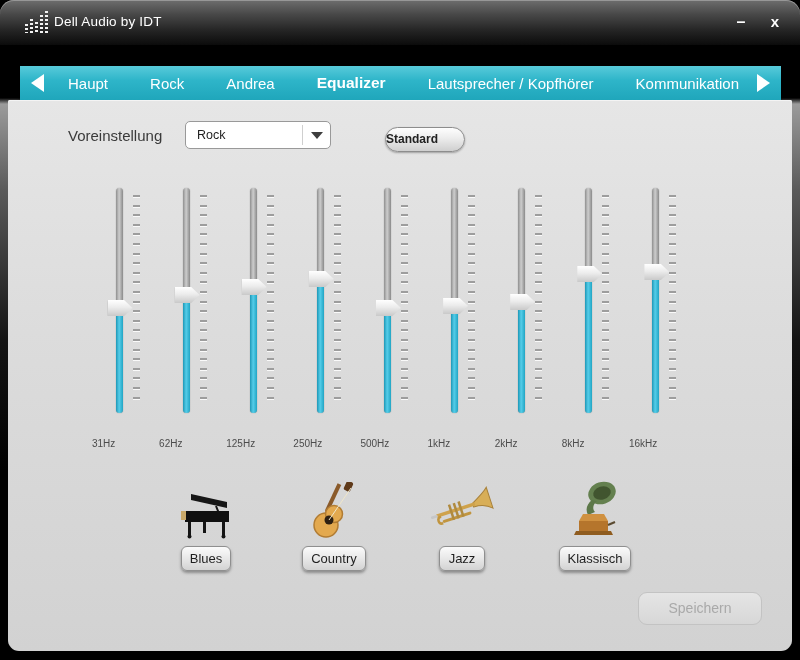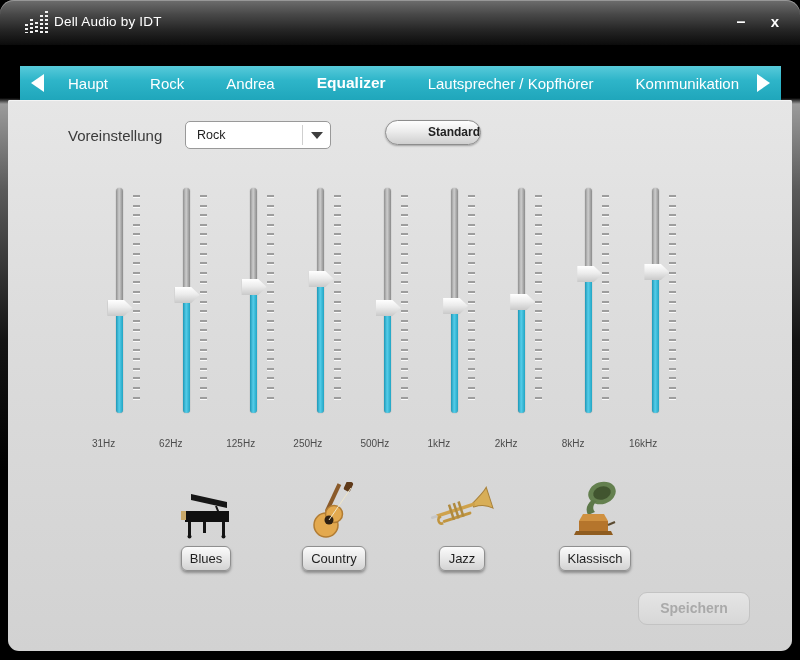--- a/index.html
+++ b/index.html
@@ -34,24 +34,24 @@
   .content{position:absolute;left:8px;top:100px;width:784px;height:551px;
     background:linear-gradient(180deg,#e6e6e6 0%,#dcdcdc 42%,#d2d2d2 100%);
     border-radius:2px 2px 11px 11px;box-shadow:inset 0 1px 0 #f4f4f4;}
   .preset-label{position:absolute;left:60px;top:27px;font-size:15px;color:#3a3a3a;}
   .dropdown{position:absolute;left:177px;top:21px;width:146px;height:28px;box-sizing:border-box;
     background:#fff;border:1px solid #999;border-radius:5px;cursor:default;}
   .dropdown .value{position:absolute;left:11px;top:6px;font-size:12.5px;color:#1f1f1f;}
   .dd-sep{position:absolute;right:27px;top:3px;bottom:3px;width:1px;background:#cfcfcf;}
   .dd-arrow{position:absolute;right:7px;top:10px;width:0;height:0;
     border-left:6px solid transparent;border-right:6px solid transparent;border-top:7px solid #3e3e3e;}
-  .std-btn{position:absolute;left:377px;top:20px;width:96px;height:25px;box-sizing:border-box;
+  .std-btn{position:absolute;left:377px;top:27px;width:80px;height:25px;box-sizing:border-box;
     border:1px solid #8d8d8d;border-radius:13px;
     background:linear-gradient(180deg,#fefefe 0%,#ececec 45%,#cfcfcf 100%);
-    font-size:12px;font-weight:bold;color:#222;text-align:right;line-height:23px;
+    font-size:12px;font-weight:bold;color:#222;text-align:left;line-height:23px;
     box-shadow:0 1px 2px rgba(0,0,0,.3);cursor:default;}
   
   #eq-sliders{position:absolute;left:84px;top:88px;width:604px;height:280px;display:flex;}
   .eq-col{flex:1;position:relative;}
   .track{position:absolute;left:calc(50% - 10px);top:0;width:7px;height:225px;border-radius:4px;
     background:linear-gradient(90deg,#8f8f8f,#cdcdcd 45%,#8a8a8a);box-shadow:0 0 1px #777;}
   .fill{position:absolute;left:calc(50% - 10px);width:7px;border-radius:4px;
     background:linear-gradient(90deg,#1d97b6,#55cde9 45%,#21a5c4);}
   .ticks{position:absolute;left:calc(50% + 7px);top:7px;width:7px;height:211px;
     background:repeating-linear-gradient(180deg,#9d9d9d 0 2px,#fafafa 2px 3px,rgba(0,0,0,0) 3px 9.6px);}
@@ -60,24 +60,24 @@
     clip-path:polygon(0 0,66% 0,100% 50%,66% 100%,0 100%);
     filter:drop-shadow(0 0 .6px #6a6a6a) drop-shadow(0 1px 1px rgba(0,0,0,.4));}
   .band-label{position:absolute;top:250px;width:100%;text-align:left;font-size:10px;color:#4b4b4b;}
   
   .genre{position:absolute;top:378px;width:130px;text-align:center;}
   .genre .icon-box{height:64px;display:flex;align-items:flex-end;justify-content:center;}
   .genre-btn{display:inline-block;margin-top:4px;min-width:46px;padding:4px 8px;box-sizing:border-box;
     border:1px solid #8f8f8f;border-radius:6px;
     background:linear-gradient(180deg,#fbfbfb 0%,#e8e8e8 50%,#d3d3d3 100%);
     font-size:13px;color:#1f1f1f;box-shadow:0 2px 3px rgba(0,0,0,.35);cursor:default;}
-  .save-btn{position:absolute;left:630px;top:492px;width:112px;height:33px;box-sizing:border-box;
+  .save-btn{position:absolute;left:630px;top:492px;width:124px;height:33px;box-sizing:border-box;
     border:1px solid #c3c3c3;border-radius:9px;
     background:linear-gradient(180deg,#e5e5e5,#d7d7d7);
-    font-size:14px;font-weight:bold;color:#a9a9a9;text-align:center;line-height:31px;cursor:default;}
+    font-size:14px;font-weight:normal;color:#a9a9a9;text-align:center;line-height:31px;cursor:default;}
 </style>
 </head>
 <body>
 
 <div class="window">
   <div class="frame"></div>
 
   <div class="titlebar">
     <div class="eq-logo">
         <i></i>

